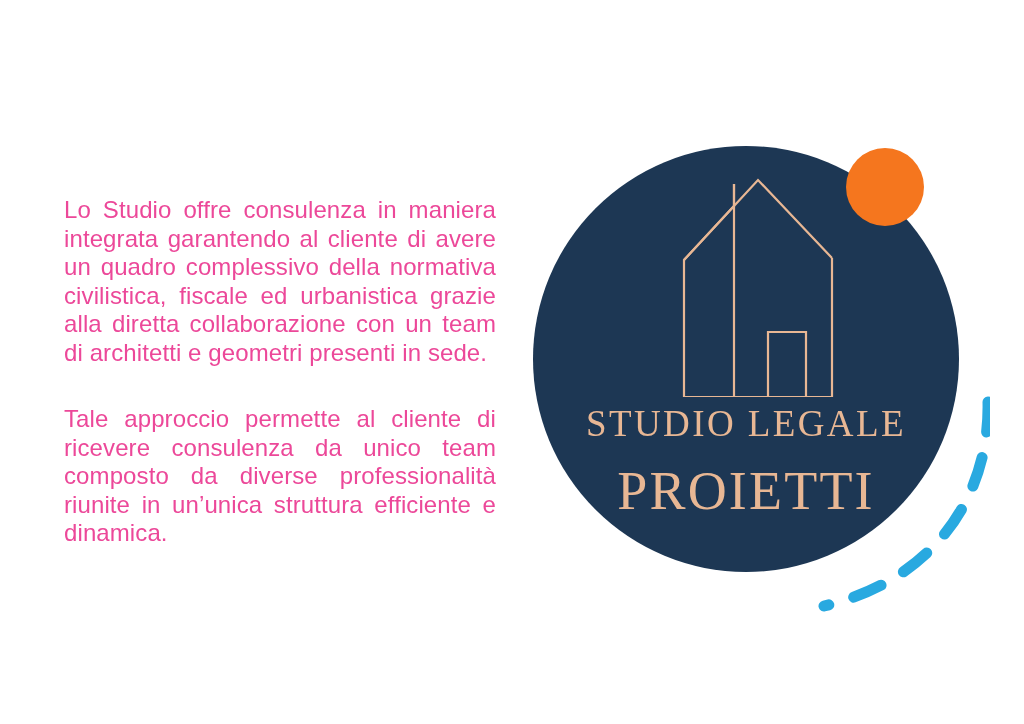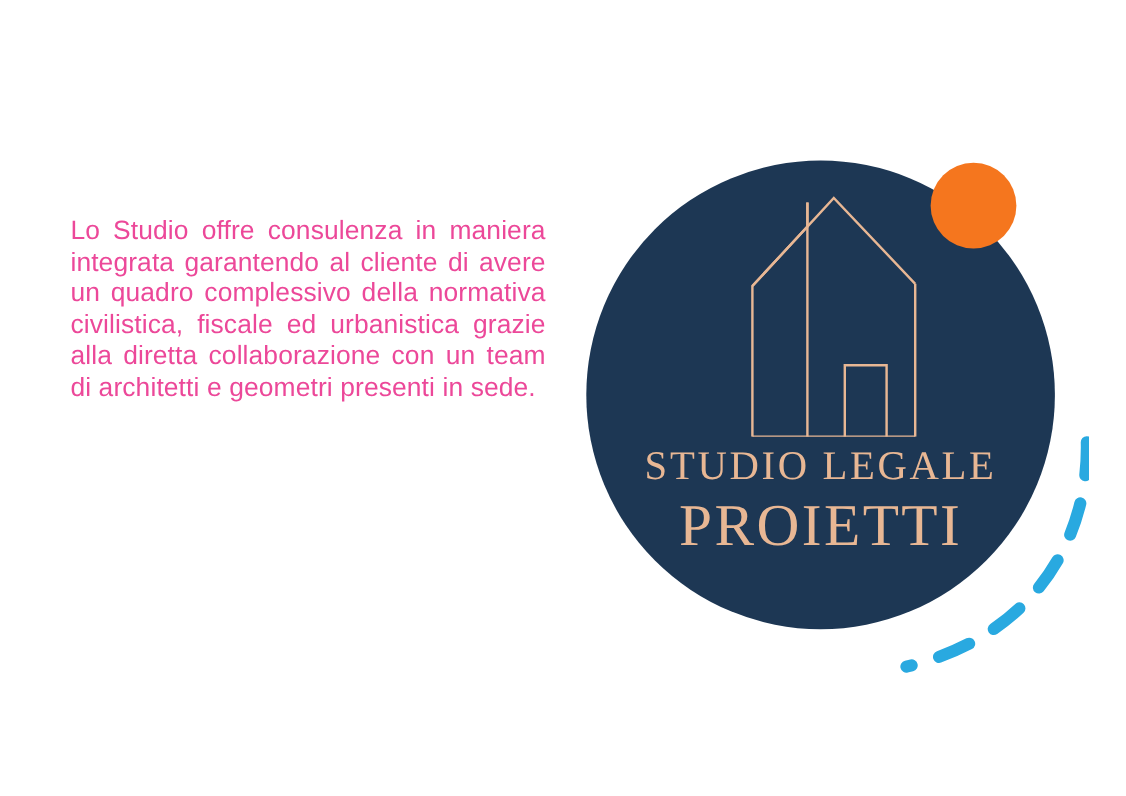--- a/index.html
+++ b/index.html
@@ -90,40 +90,41 @@
     font-size: 37px;
     letter-spacing: 2.4px;
     line-height: 44px;
     font-weight: 400;
   }
   .wordmark .line2 {
     font-size: 54px;
     letter-spacing: 2.2px;
     line-height: 58px;
     font-weight: 400;
-    margin-top: 2px;
+    margin-top: 16px;
   }
 
   
   .swoosh {
     position: absolute;
     left: 220px;
     top: 250px;
     width: 250px;
     height: 240px;
     pointer-events: none;
   }
 </style>
 </head>
 <body>
 
 <div class="page">
 
   <div class="text-column">
     <p class="paragraph">Lo Studio offre consulenza in maniera integrata garantendo al cliente di avere un quadro complessivo della normativa civilistica, fiscale ed urbanistica grazie alla diretta collaborazione con un team di architetti e geometri presenti in sede.</p>
+    <p class="paragraph">Tale approccio permette al cliente di ricevere consulenza da unico team composto da diverse professionalità riunite in un’unica struttura efficiente e dinamica.</p>
   </div>
 
   <div class="logo-area">
 
     <div class="brand-circle"></div>
 
     <div class="accent-dot"></div>
 
     <div class="house-mark">
       <svg viewBox="0 0 180 225" width="180" height="225" fill="none" stroke="#e8b794" stroke-width="2.2" stroke-linejoin="miter" stroke-linecap="butt">

